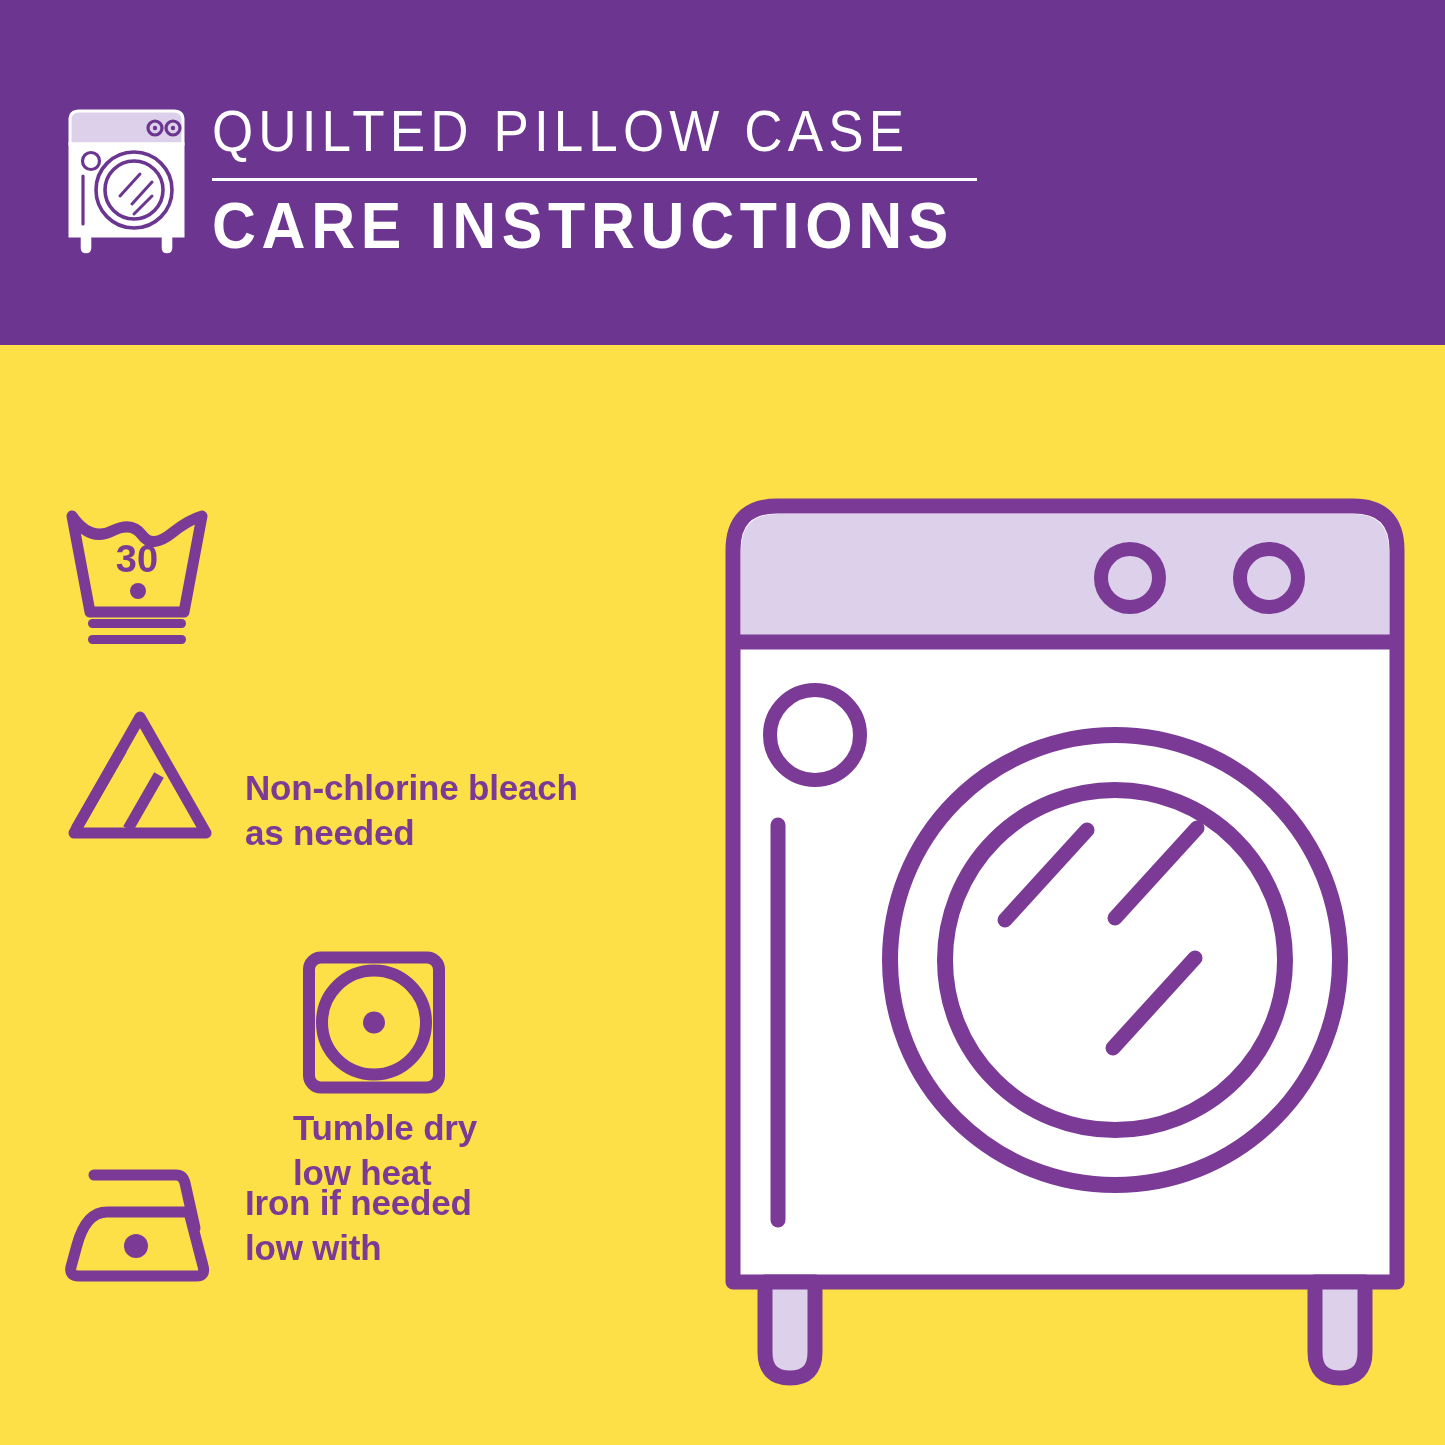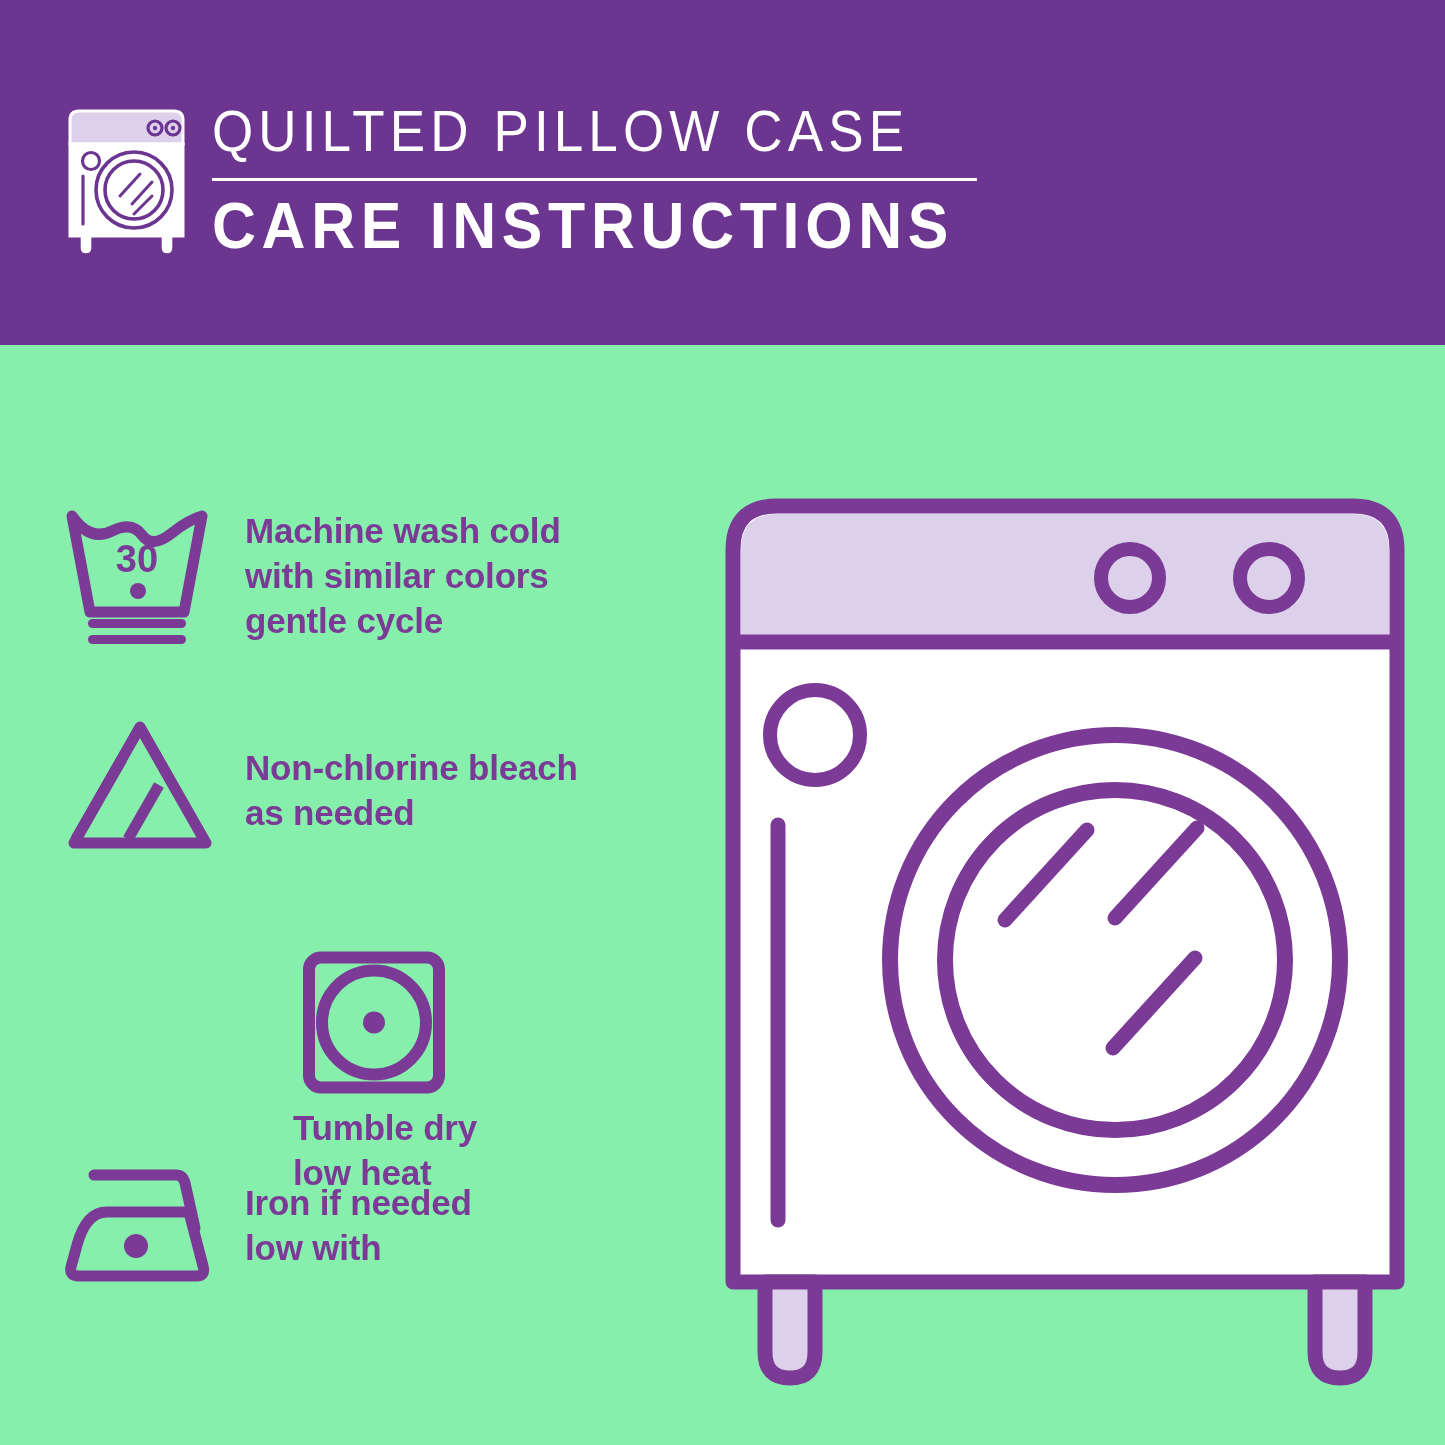--- a/index.html
+++ b/index.html
@@ -8,21 +8,21 @@
     padding: 0;
     background: #ffffff;
   }
   body {
     font-family: "Liberation Sans", sans-serif;
   }
   #page {
     position: relative;
     width: 1445px;
     height: 1445px;
-    background: #86efac;
+    background: #fde047;
     overflow: hidden;
   }
 
   
   #header {
     position: absolute;
     left: 0;
     top: 0;
     width: 1445px;
     height: 345px;
@@ -93,21 +93,21 @@
   .care-label {
     color: #7B3A96;
     font-size: 35px;
     font-weight: 700;
     line-height: 45px;
     letter-spacing: -0.2px;
     margin-left: 20px;
     white-space: pre-line;
   }
   #row-0 { top: 155px; }
-  #row-1 { top: 370px; }
+  #row-1 { top: 360px; align-items: flex-end; }
   #row-2 { top: 595px; flex-direction: column; }
   #row-3 { top: 805px; }
 
   
   #washer {
     position: absolute;
     left: 715px;
     top: 470px;
     width: 700px;
     height: 920px;
@@ -161,23 +161,20 @@
         <path d="M12 16 Q30 42 52 31 Q72 21 82 35 Q92 49 112 33 Q128 20 142 16
                  L124 112 L30 112 Z" fill="none" stroke="#7B3A96" stroke-width="11" stroke-linejoin="round" stroke-linecap="round"></path>
 
         <text x="77" y="72" text-anchor="middle" font-family="Liberation Sans, sans-serif" font-size="38" font-weight="700" fill="#7B3A96">30</text>
 
         <circle cx="78" cy="91" r="8" fill="#7B3A96"></circle>
 
         <rect x="28" y="119" width="98" height="9" rx="4.5" fill="#7B3A96"></rect>
         <rect x="28" y="135" width="98" height="9" rx="4.5" fill="#7B3A96"></rect>
       </svg>
-      <div class="care-label">Machine wash cold
-with similar colors
-gentle cycle</div>
     </div>
 
     <div class="care-row" id="row-1">
       <svg class="care-symbol" viewBox="0 0 165 150">
         <path d="M80 12 L146 128 L14 128 Z" fill="none" stroke="#7B3A96" stroke-width="11" stroke-linejoin="round"></path>
         <line x1="62" y1="44" x2="16" y2="124" stroke="#7B3A96" stroke-width="11" stroke-linecap="butt"></line>
         <line x1="99" y1="70" x2="68" y2="124" stroke="#7B3A96" stroke-width="11" stroke-linecap="butt"></line>
       </svg>
       <div class="care-label">Non-chlorine bleach
 as needed</div>

